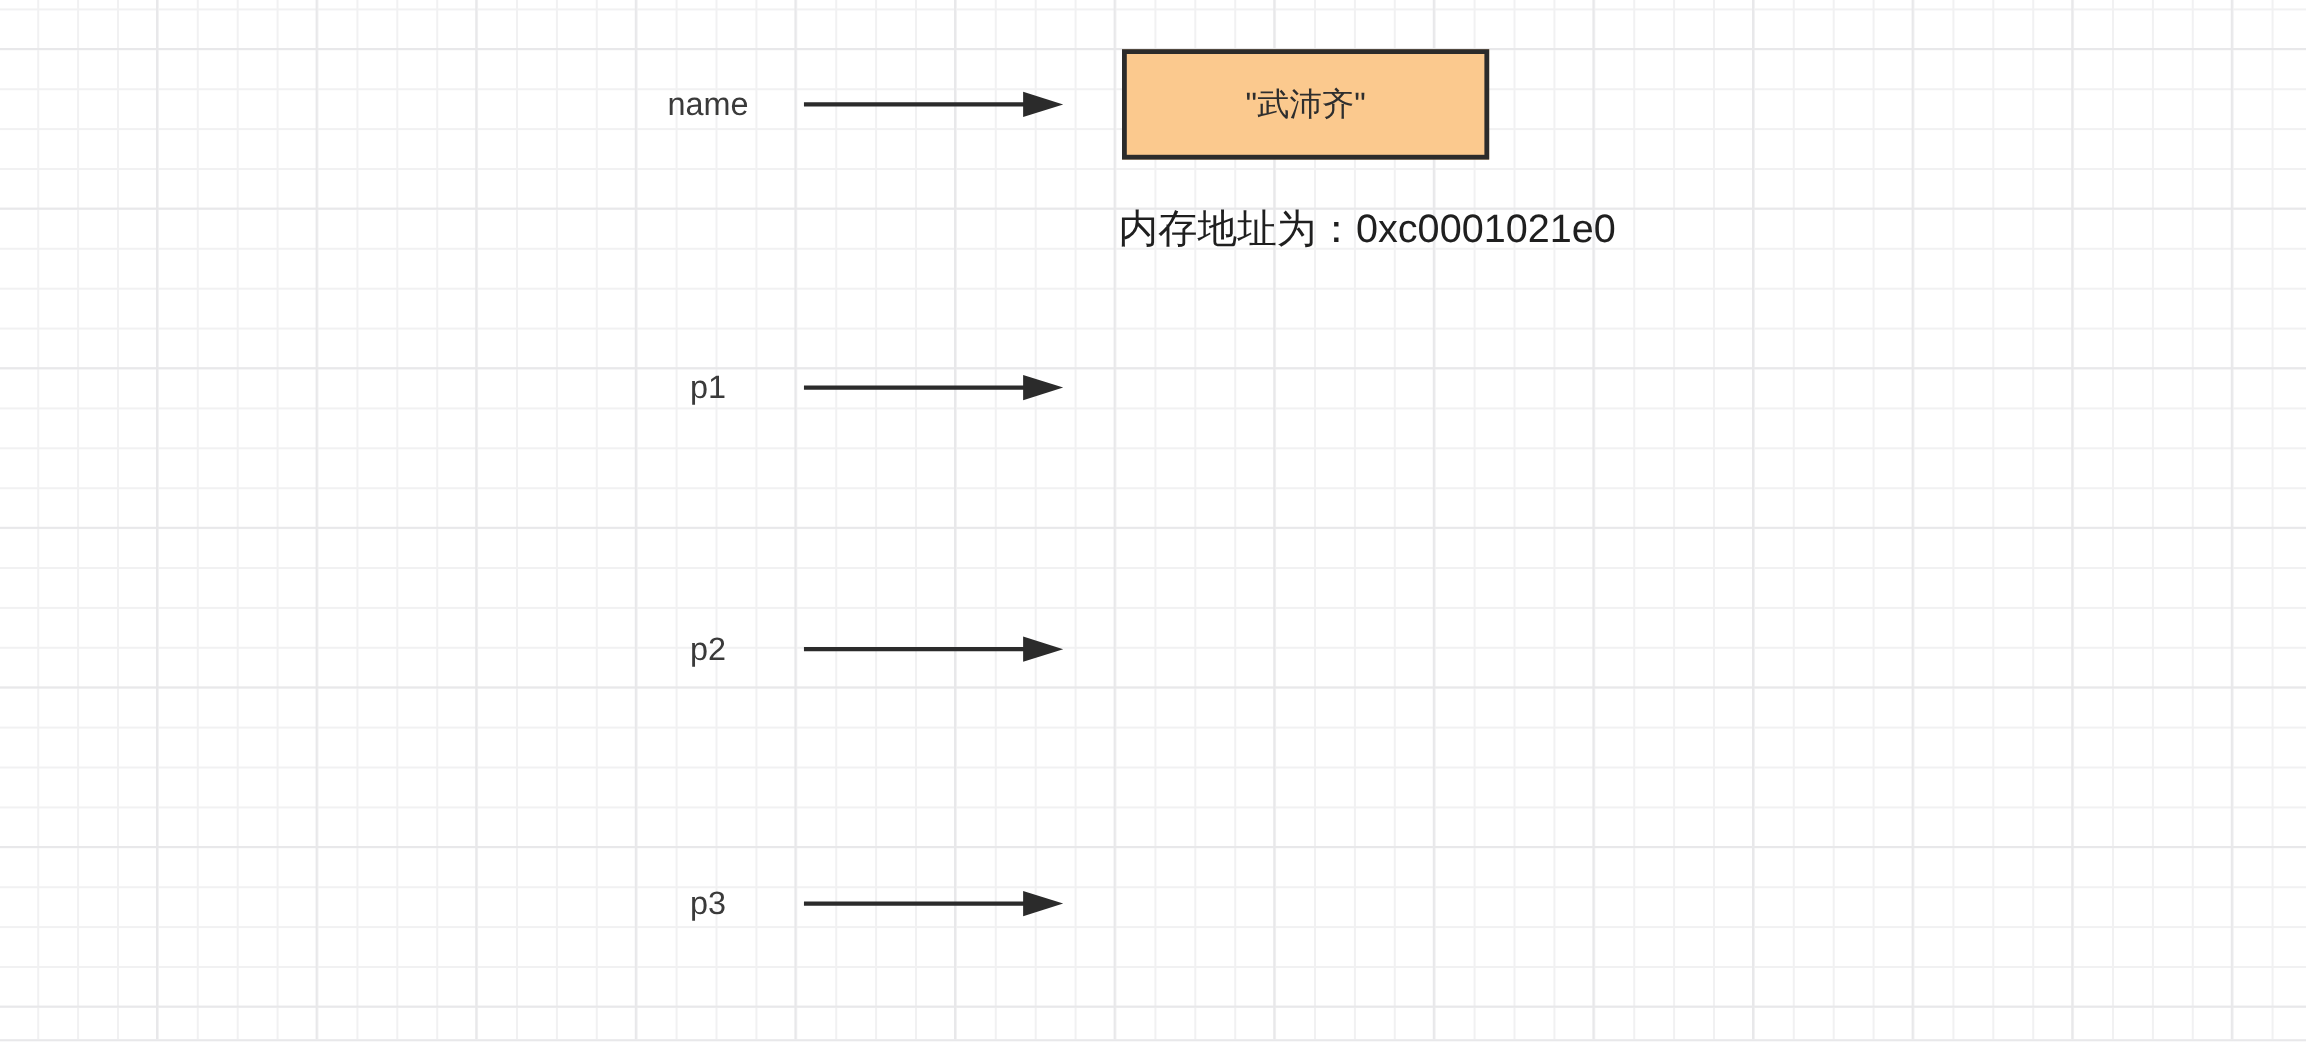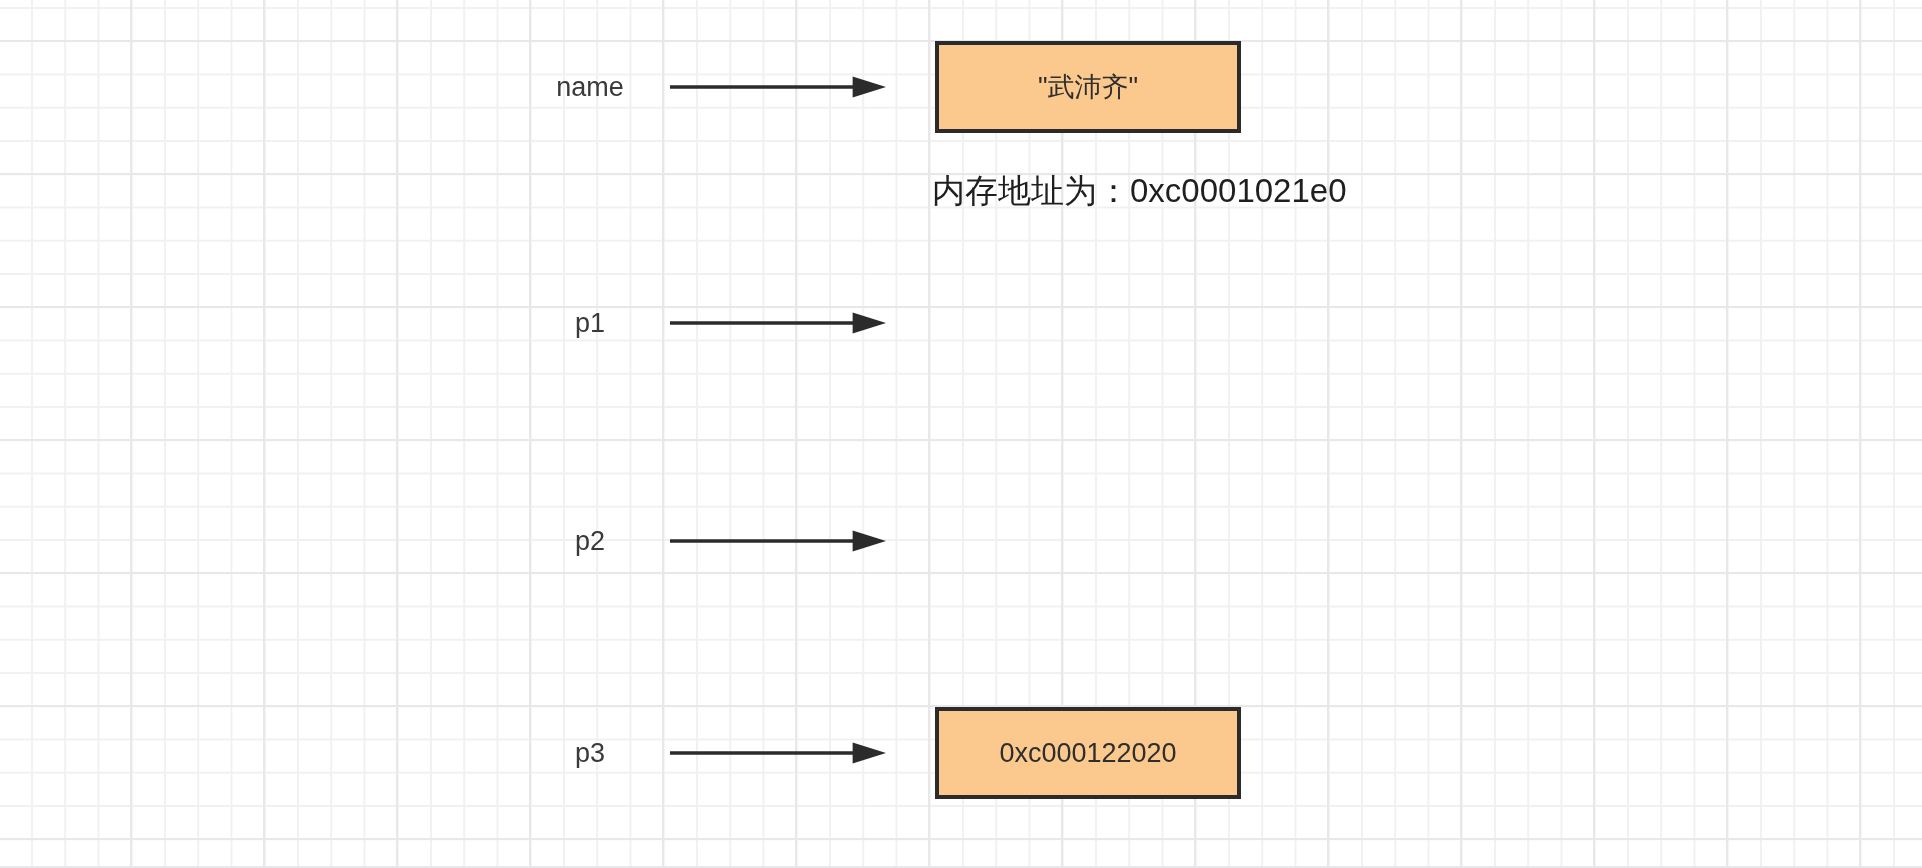--- a/index.html
+++ b/index.html
@@ -89,16 +89,15 @@
       <polygon points="188,1.5 222,12 188,22.5" fill="currentColor"></polygon>
     </svg>
   </div>
 
   <div class="row row-4">
     <div class="var-label">p3</div>
     <svg class="arrow" viewBox="0 0 222 24" preserveAspectRatio="none">
       <line x1="2" y1="12" x2="192" y2="12" stroke="currentColor" stroke-width="3.5"></line>
       <polygon points="188,1.5 222,12 188,22.5" fill="currentColor"></polygon>
     </svg>
-    <div class="value-box">0xc000122020</div>
   </div>
 
 </div>
 
 </body></html>

